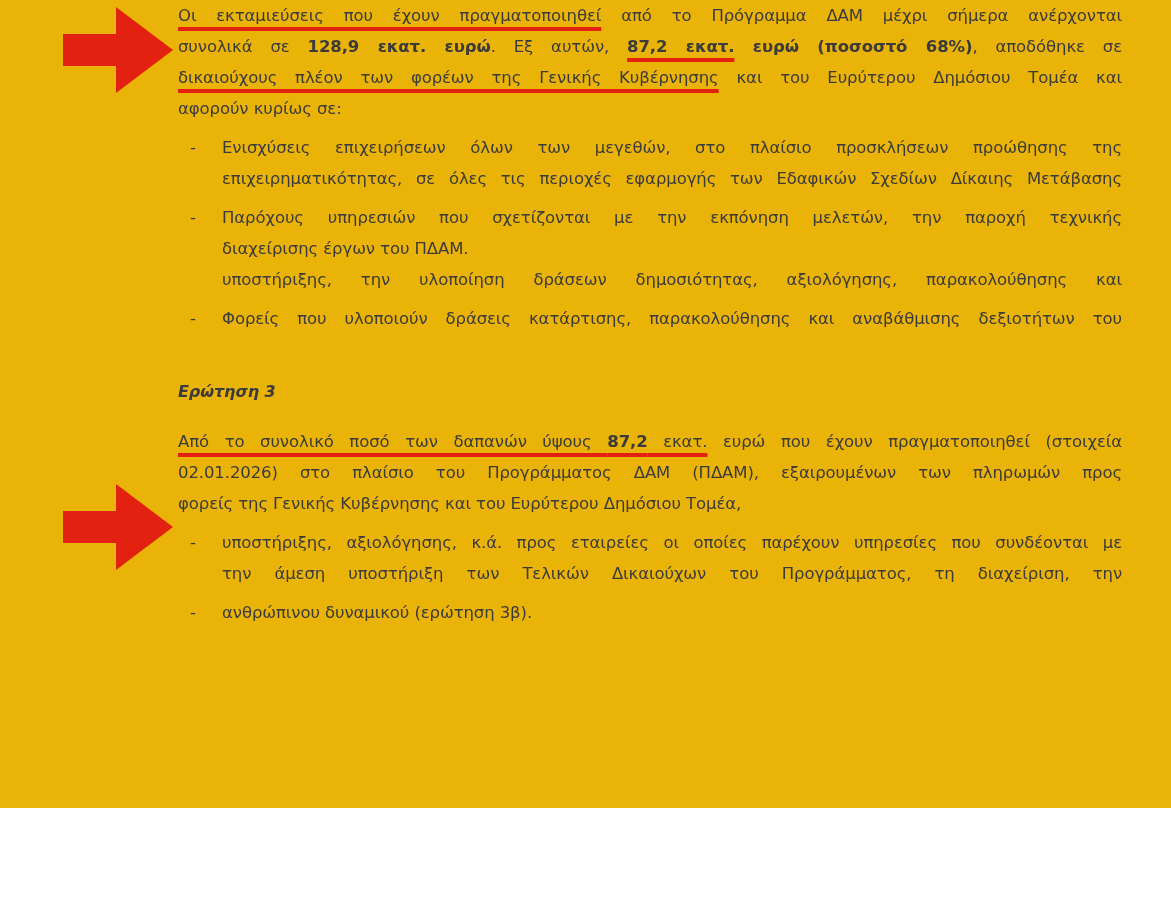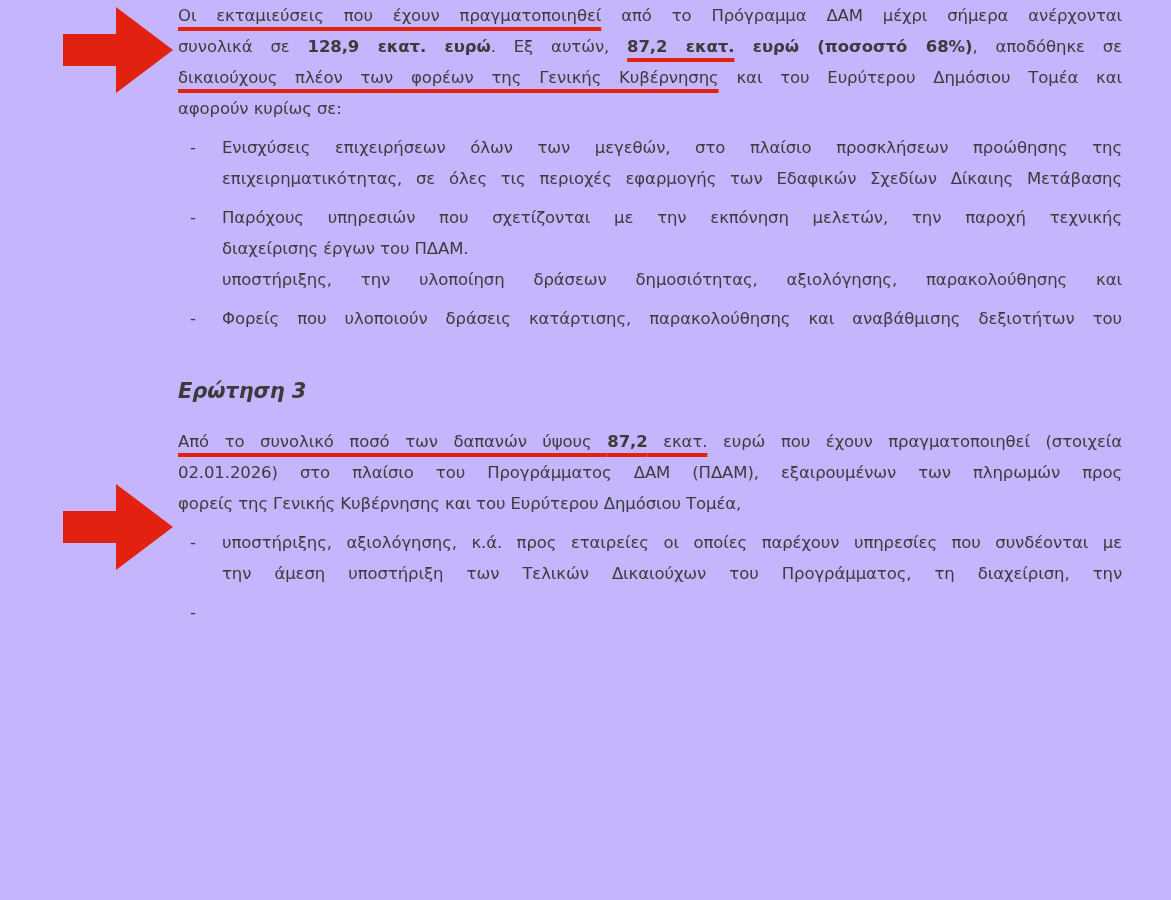--- a/index.html
+++ b/index.html
@@ -6,21 +6,21 @@
     --red:#e32110;
     --text:#3b3b3b;
   }
   html,body{margin:0;padding:0;}
   body{
     width:1171px;height:900px;overflow:hidden;
     background:#ffffff;
     font-family:"DejaVu Sans","Liberation Sans",sans-serif;
     color:var(--text);
   }
-  .page{position:relative;width:1171px;height:900px;background:#c4b5fd;}
+  .page{position:relative;width:1171px;height:808px;background:#eab308;}
   .doc{
     position:absolute;left:178px;top:0;width:944px;
     font-size:16.5px;line-height:31px;letter-spacing:-0.1px;
   }
   .block{margin:0;}
   .block + .block{margin-top:8px;}
   .line{white-space:normal;overflow:hidden;}
   .line.just{text-align:justify;text-align-last:justify;}
   .seg{}
   .bold{font-weight:700;}
@@ -32,21 +32,21 @@
     text-underline-offset:6px;
     text-decoration-skip-ink:none;
   }
   .bullet{display:flex;align-items:flex-start;}
   .bullet .dash{
     flex:0 0 44px;box-sizing:border-box;padding-left:12px;
   }
   .bullet .bullet-body{flex:1 1 auto;min-width:0;}
   .heading{
     margin-top:42px !important;margin-bottom:19px;
-    font-weight:700;font-style:italic;font-size:21px;
+    font-weight:700;font-style:italic;font-size:16px;
   }
   .arrow{position:absolute;display:block;}
 </style>
 </head>
 <body>
 
 <div class="page">
 
   <svg class="arrow" style="left:63px;top:7px" width="110" height="86" viewBox="0 0 110 86" aria-hidden="true">
     <polygon points="0,27 53,27 53,0 110,43 53,86 53,59 0,59" fill="#e32110"></polygon>
@@ -95,17 +95,18 @@
       <div class="block bullet">
         <span class="dash">-</span>
         <div class="bullet-body">
           <div class="line just"><span class="seg">υποστήριξης, αξιολόγησης, κ.ά. προς εταιρείες οι οποίες παρέχουν υπηρεσίες που συνδέονται με</span></div>
           <div class="line just"><span class="seg">την άμεση υποστήριξη των Τελικών Δικαιούχων του Προγράμματος, τη διαχείριση, την</span></div>
         </div>
       </div>
       <div class="block bullet">
         <span class="dash">-</span>
         <div class="bullet-body">
+          <div class="line"><span class="seg">ανθρώπινου δυναμικού (ερώτηση 3β).</span></div>
         </div>
       </div>
     </div>
 
 </div>
 
 </body></html>

